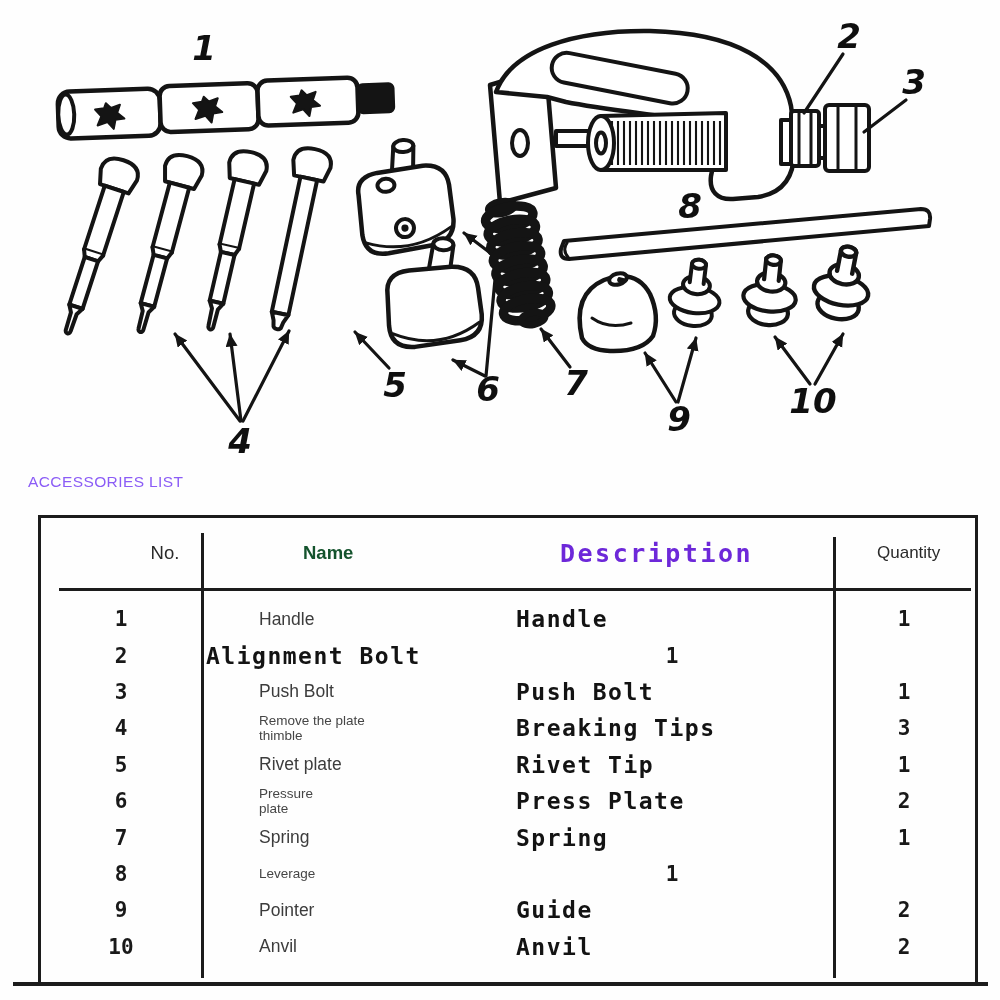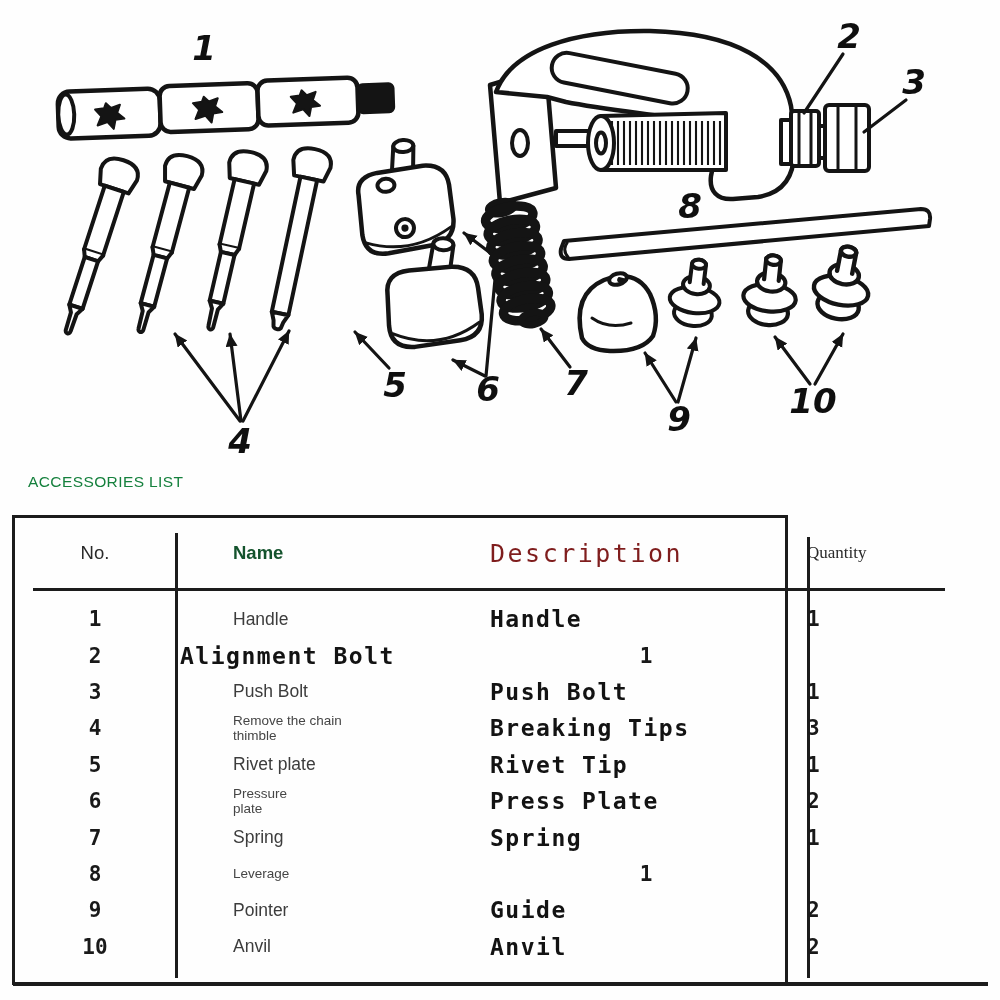--- a/index.html
+++ b/index.html
@@ -12,29 +12,29 @@
   .w5{fill:#fff;stroke:#141414;stroke-width:4.5;stroke-linejoin:round;stroke-linecap:round;}
   .b{fill:#141414;stroke:#141414;stroke-width:2;stroke-linejoin:round;}
   .ln{fill:none;stroke:#141414;stroke-width:3;stroke-linecap:round;}
   .th{fill:none;stroke:#141414;stroke-width:2.1;}
   .ld{fill:none;stroke:#141414;stroke-width:3.2;stroke-linecap:round;stroke-linejoin:round;}
   .coil{fill:none;stroke:#141414;stroke-width:9.5;}
   .coil2{fill:none;stroke:#141414;stroke-width:7;}
   .lbl{font:italic 700 34px "DejaVu Sans",sans-serif;fill:#0f0f0f;}
 
   
-  .list-title{position:absolute;left:28px;top:473px;font-size:15.5px;letter-spacing:.4px;color:#15803d;}
-  .tbl{position:absolute;left:12px;top:515px;width:776px;height:470px;box-sizing:border-box;
-       border:3px solid #1c1c1c;border-bottom:none;background:transparent;}
+  .list-title{position:absolute;left:28px;top:473px;font-size:15.5px;letter-spacing:.4px;color:#8b5cf6;}
+  .tbl{position:absolute;left:38px;top:515px;width:940px;height:470px;box-sizing:border-box;
+       border:3px solid #1c1c1c;border-bottom:none;background:transparent;padding-left:44px;}
   .thead{display:grid;grid-template-columns:160px 310px 322px 1fr;height:70px;align-items:center;}
   .h-no{text-align:center;font-size:18.5px;color:#2a2a2a;}
   .h-name{padding-left:58px;font-size:18.5px;color:#14532d;font-weight:bold;}
-  .h-desc{padding-left:5px;font-family:"DejaVu Sans Mono",monospace;font-weight:normal;font-size:25px;
-          letter-spacing:2.5px;color:#7f1d1d;}
-  .h-qty{text-align:right;font-size:17px;color:#2a2a2a;font-family:Liberation Serif, serif;}
+  .h-desc{padding-left:5px;font-family:"DejaVu Sans Mono",monospace;font-weight:bold;font-size:25px;
+          letter-spacing:2.5px;color:#6d28d9;}
+  .h-qty{text-align:left;font-size:17px;color:#2a2a2a;}
   .hline{position:absolute;left:18px;top:70px;width:912px;height:2.6px;background:#1c1c1c;}
   .vline{position:absolute;width:2.6px;background:#1c1c1c;}
   .v1{left:160px;top:15px;height:445px;}
   .v2{left:792px;top:19px;height:441px;}
   .tbody{position:absolute;left:0;top:72px;right:0;padding-top:11px;}
   .row{display:grid;grid-template-columns:160px 310px 322px 1fr;height:36.4px;align-items:center;}
   .c-no,.c-qty{text-align:center;font-family:"DejaVu Sans Mono",monospace;font-weight:bold;
                font-size:21px;color:#191919;}
   .c-name{padding-left:58px;font-size:17.5px;color:#3c3c3c;}
   .c-name.small{font-size:13.5px;line-height:1.12;white-space:pre-line;color:#454545;}
@@ -209,21 +209,21 @@
       <div class="c-qty">1</div>
     </div>
         <div class="row">
       <div class="c-no">3</div>
       <div class="c-name">Push Bolt</div>
       <div class="c-desc">Push Bolt</div>
       <div class="c-qty">1</div>
     </div>
         <div class="row">
       <div class="c-no">4</div>
-      <div class="c-name small">Remove the chain
+      <div class="c-name small">Remove the plate
 thimble</div>
       <div class="c-desc">Breaking Tips</div>
       <div class="c-qty">3</div>
     </div>
         <div class="row">
       <div class="c-no">5</div>
       <div class="c-name">Rivet plate</div>
       <div class="c-desc">Rivet Tip</div>
       <div class="c-qty">1</div>
     </div>

